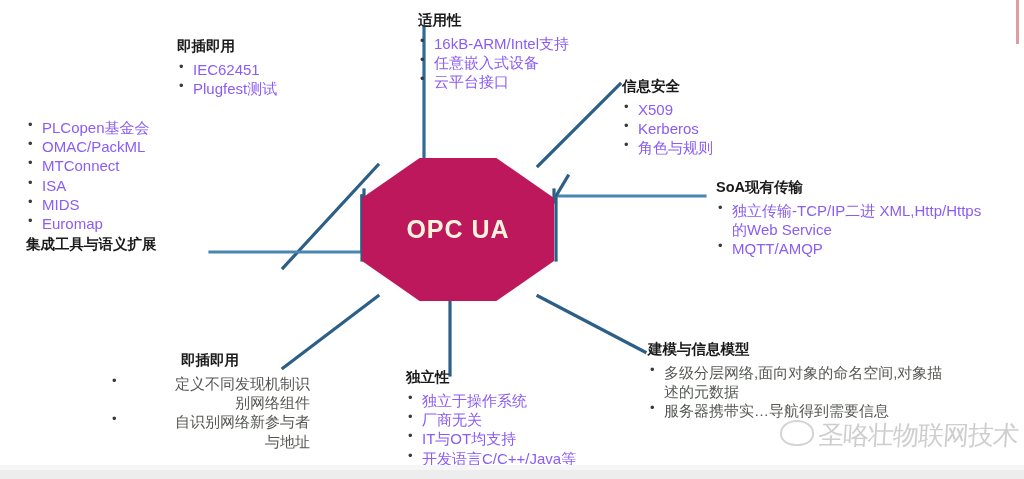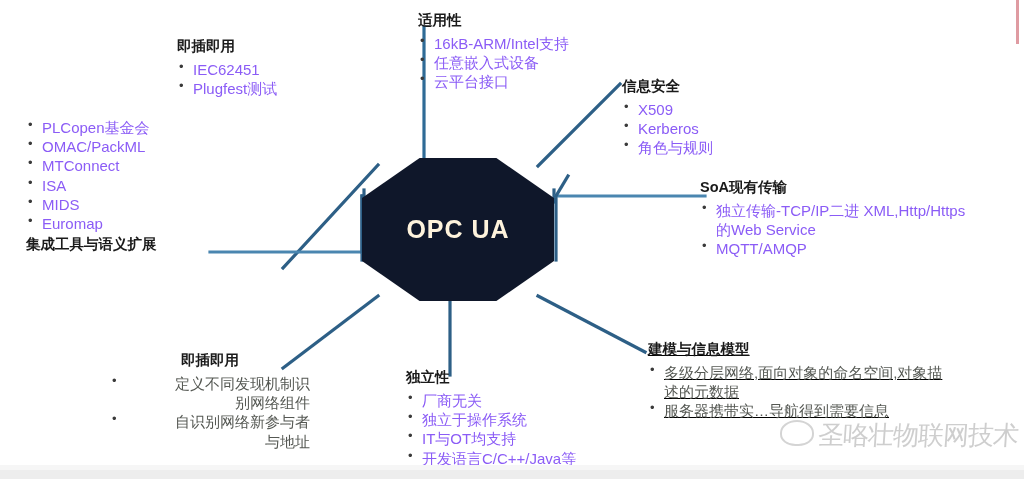--- a/index.html
+++ b/index.html
@@ -23,21 +23,21 @@
     top: 0;
     width: 1024px;
     height: 479px;
   }
   .hub {
     position: absolute;
     left: 362px;
     top: 158px;
     width: 192px;
     height: 143px;
-    background: #0f172a;
+    background: #be185d;
     -webkit-clip-path: polygon(30% 0%, 70% 0%, 100% 28%, 100% 72%, 70% 100%, 30% 100%, 0% 72%, 0% 28%);
     clip-path: polygon(30% 0%, 70% 0%, 100% 28%, 100% 72%, 70% 100%, 30% 100%, 0% 72%, 0% 28%);
     display: flex;
     align-items: center;
     justify-content: center;
     z-index: 5;
   }
   .hub-label {
     color: #FEF3DC;
     font-size: 25px;
@@ -101,22 +101,22 @@
   #node-standards     { left: 177px; top: 37px; }
   #node-applicability { left: 418px; top: 11px; }
   #node-security      { left: 622px; top: 77px; }
   #node-transport     { left: 700px; top: 178px; }
   #node-integration   { left: 26px;  top: 118px; }
   #node-modeling      { left: 648px; top: 340px; }
   #node-independence  { left: 406px; top: 368px; }
   #node-plugplay      { left: 110px; top: 351px; }
 
   #node-modeling ul.bullets li { white-space: normal; }
-  #node-modeling { width: 300px; text-decoration: underline; }
-  #node-transport { width: 270px; }
+  #node-modeling { width: 300px; }
+  #node-transport { width: 270px; margin-left: 16px; }
   #node-transport ul.bullets li { white-space: normal; }
   #node-plugplay  { width: 200px; }
   #node-integration { width: 185px; }
 
   .watermark {
     position: absolute;
     left: 772px;
     top: 418px;
     width: 250px;
     height: 44px;
@@ -257,22 +257,22 @@
     <div class="node-title">建模与信息模型</div>
     <ul class="bullets cn">
       <li class="wrap">多级分层网络,面向对象的命名空间,对象描述的元数据</li>
       <li class="wrap">服务器携带实…导航得到需要信息</li>
     </ul>
   </div>
 
   <div class="node" id="node-independence">
     <div class="node-title">独立性</div>
     <ul class="bullets">
+      <li class="cn-dim">独立于操作系统</li>
       <li class="cn-dim">厂商无关</li>
-      <li class="cn-dim">独立于操作系统</li>
       <li>IT与OT均支持</li>
       <li>开发语言C/C++/Java等</li>
     </ul>
   </div>
 
   <div class="node" id="node-plugplay">
     <div class="node-title" style="text-align:center">即插即用</div>
     <ul class="bullets right-align cn">
       <li>
         <span class="cont">定义不同发现机制识</span>

